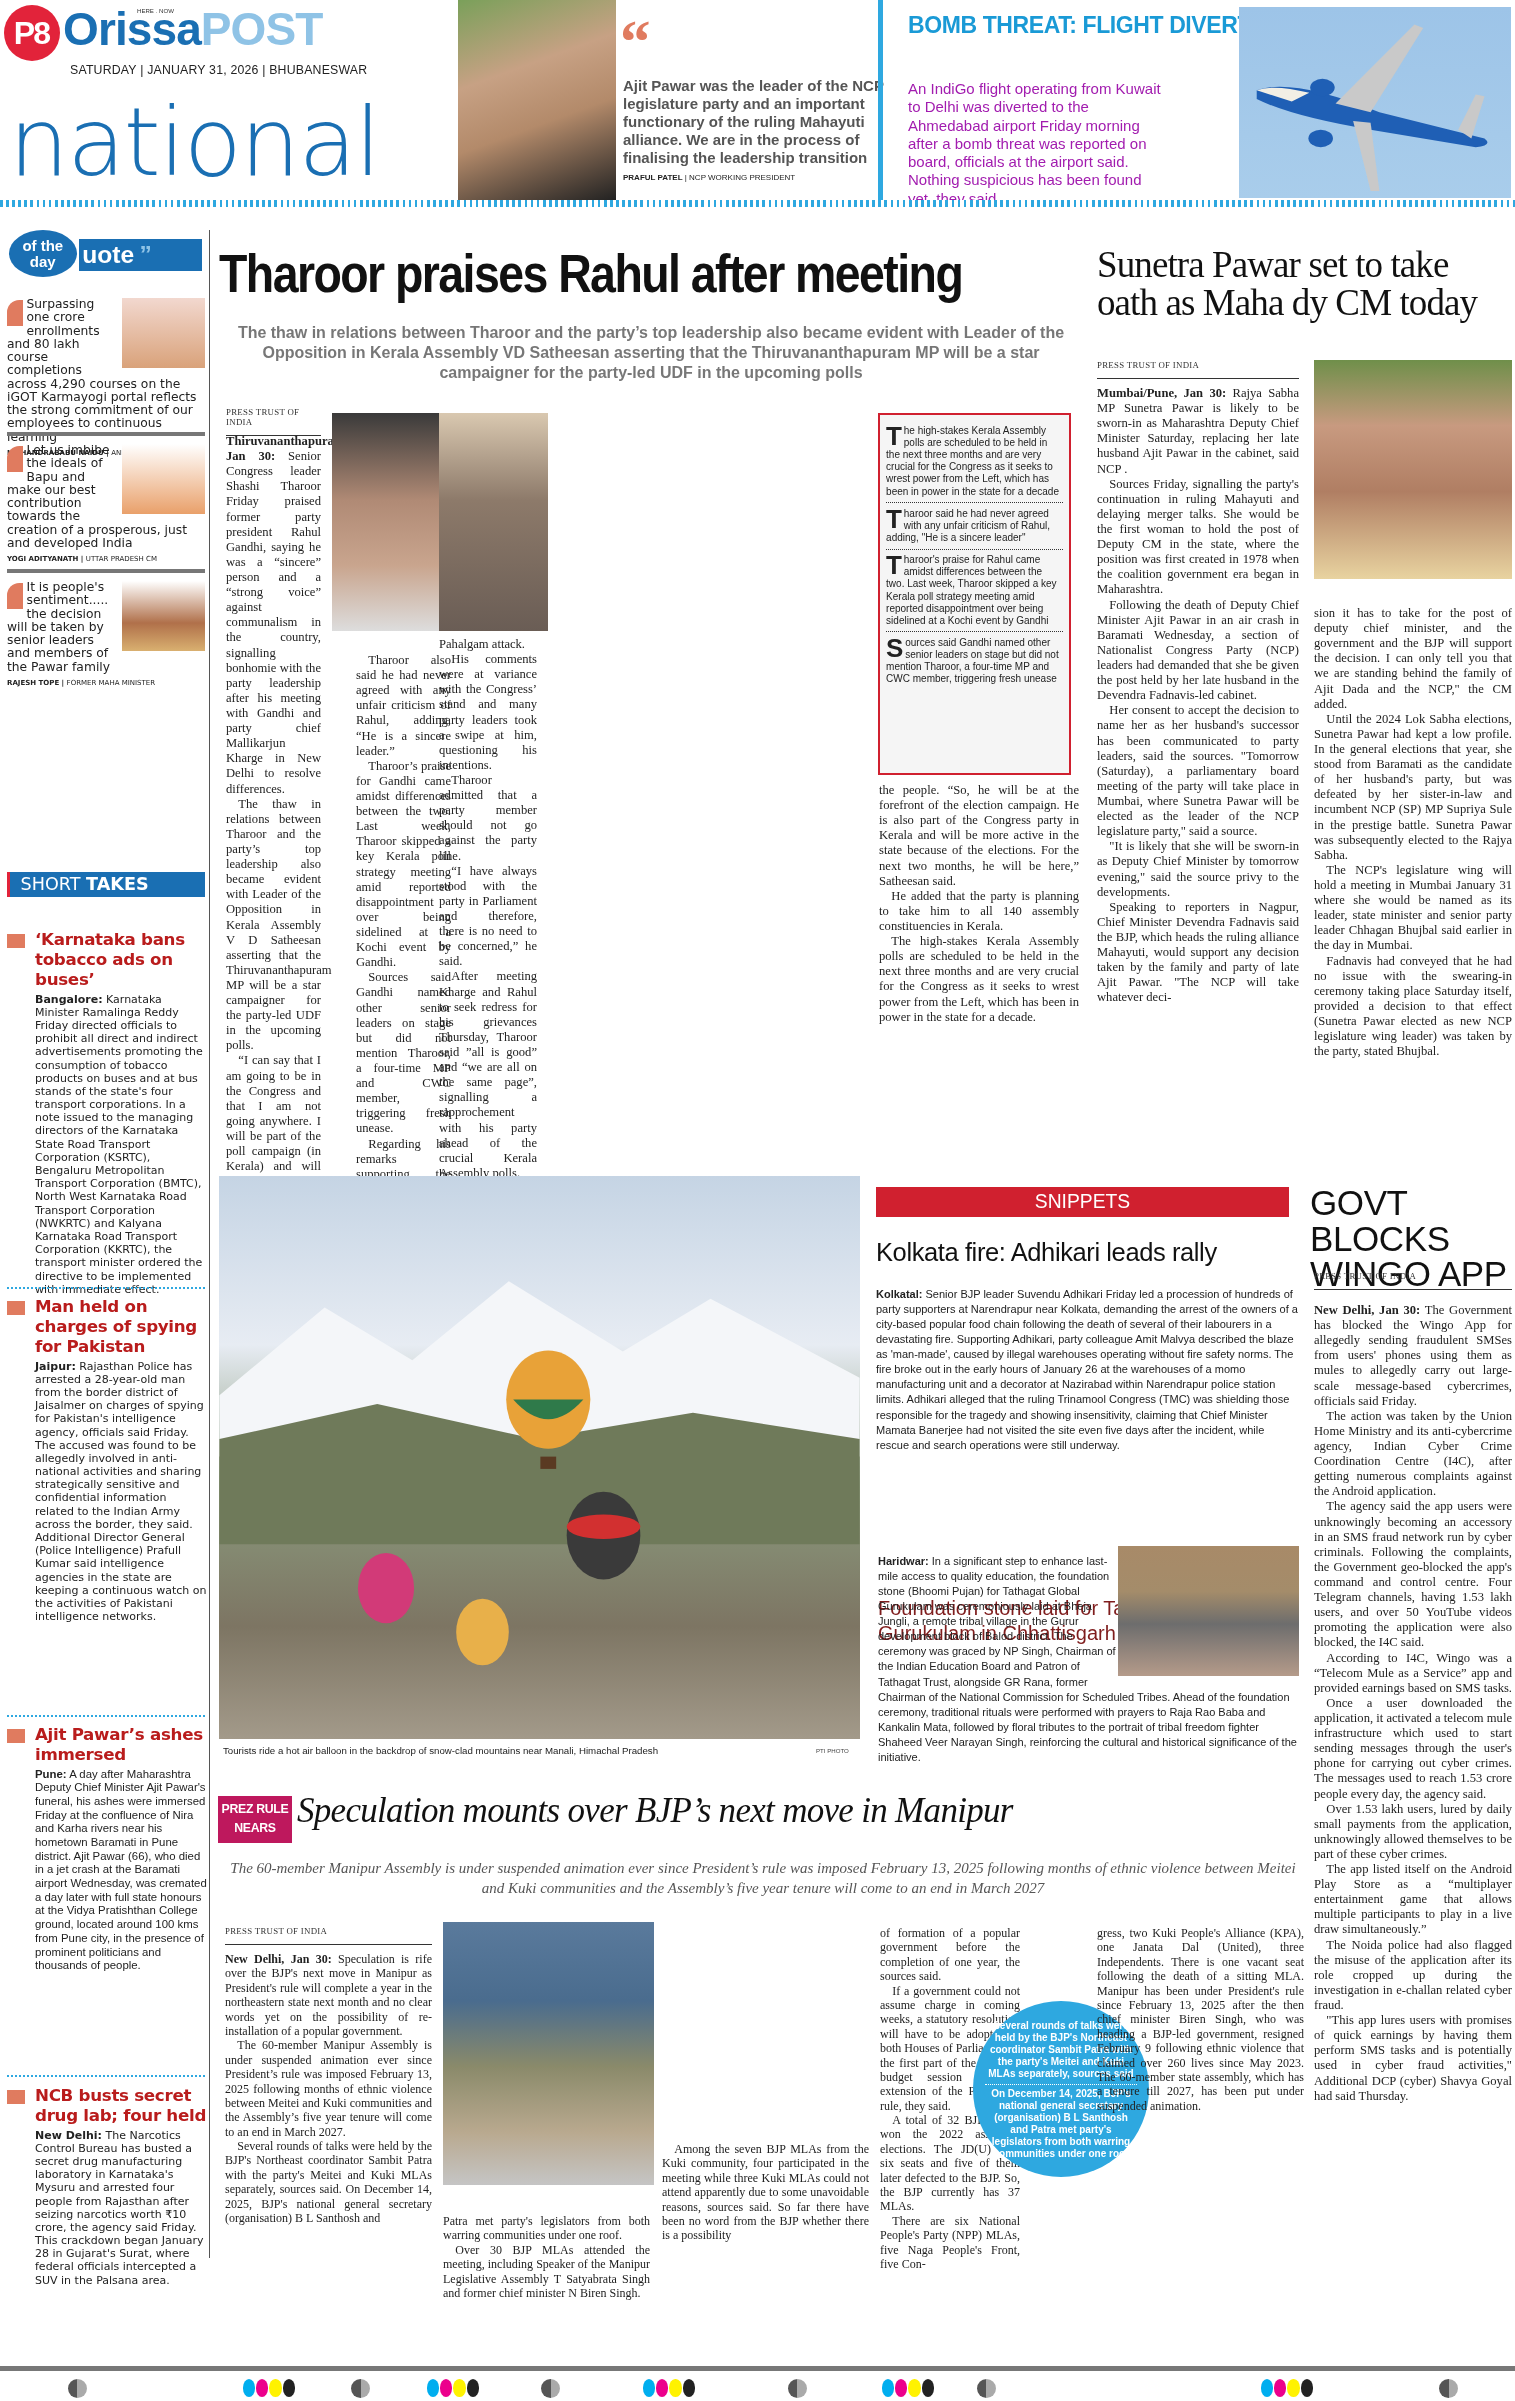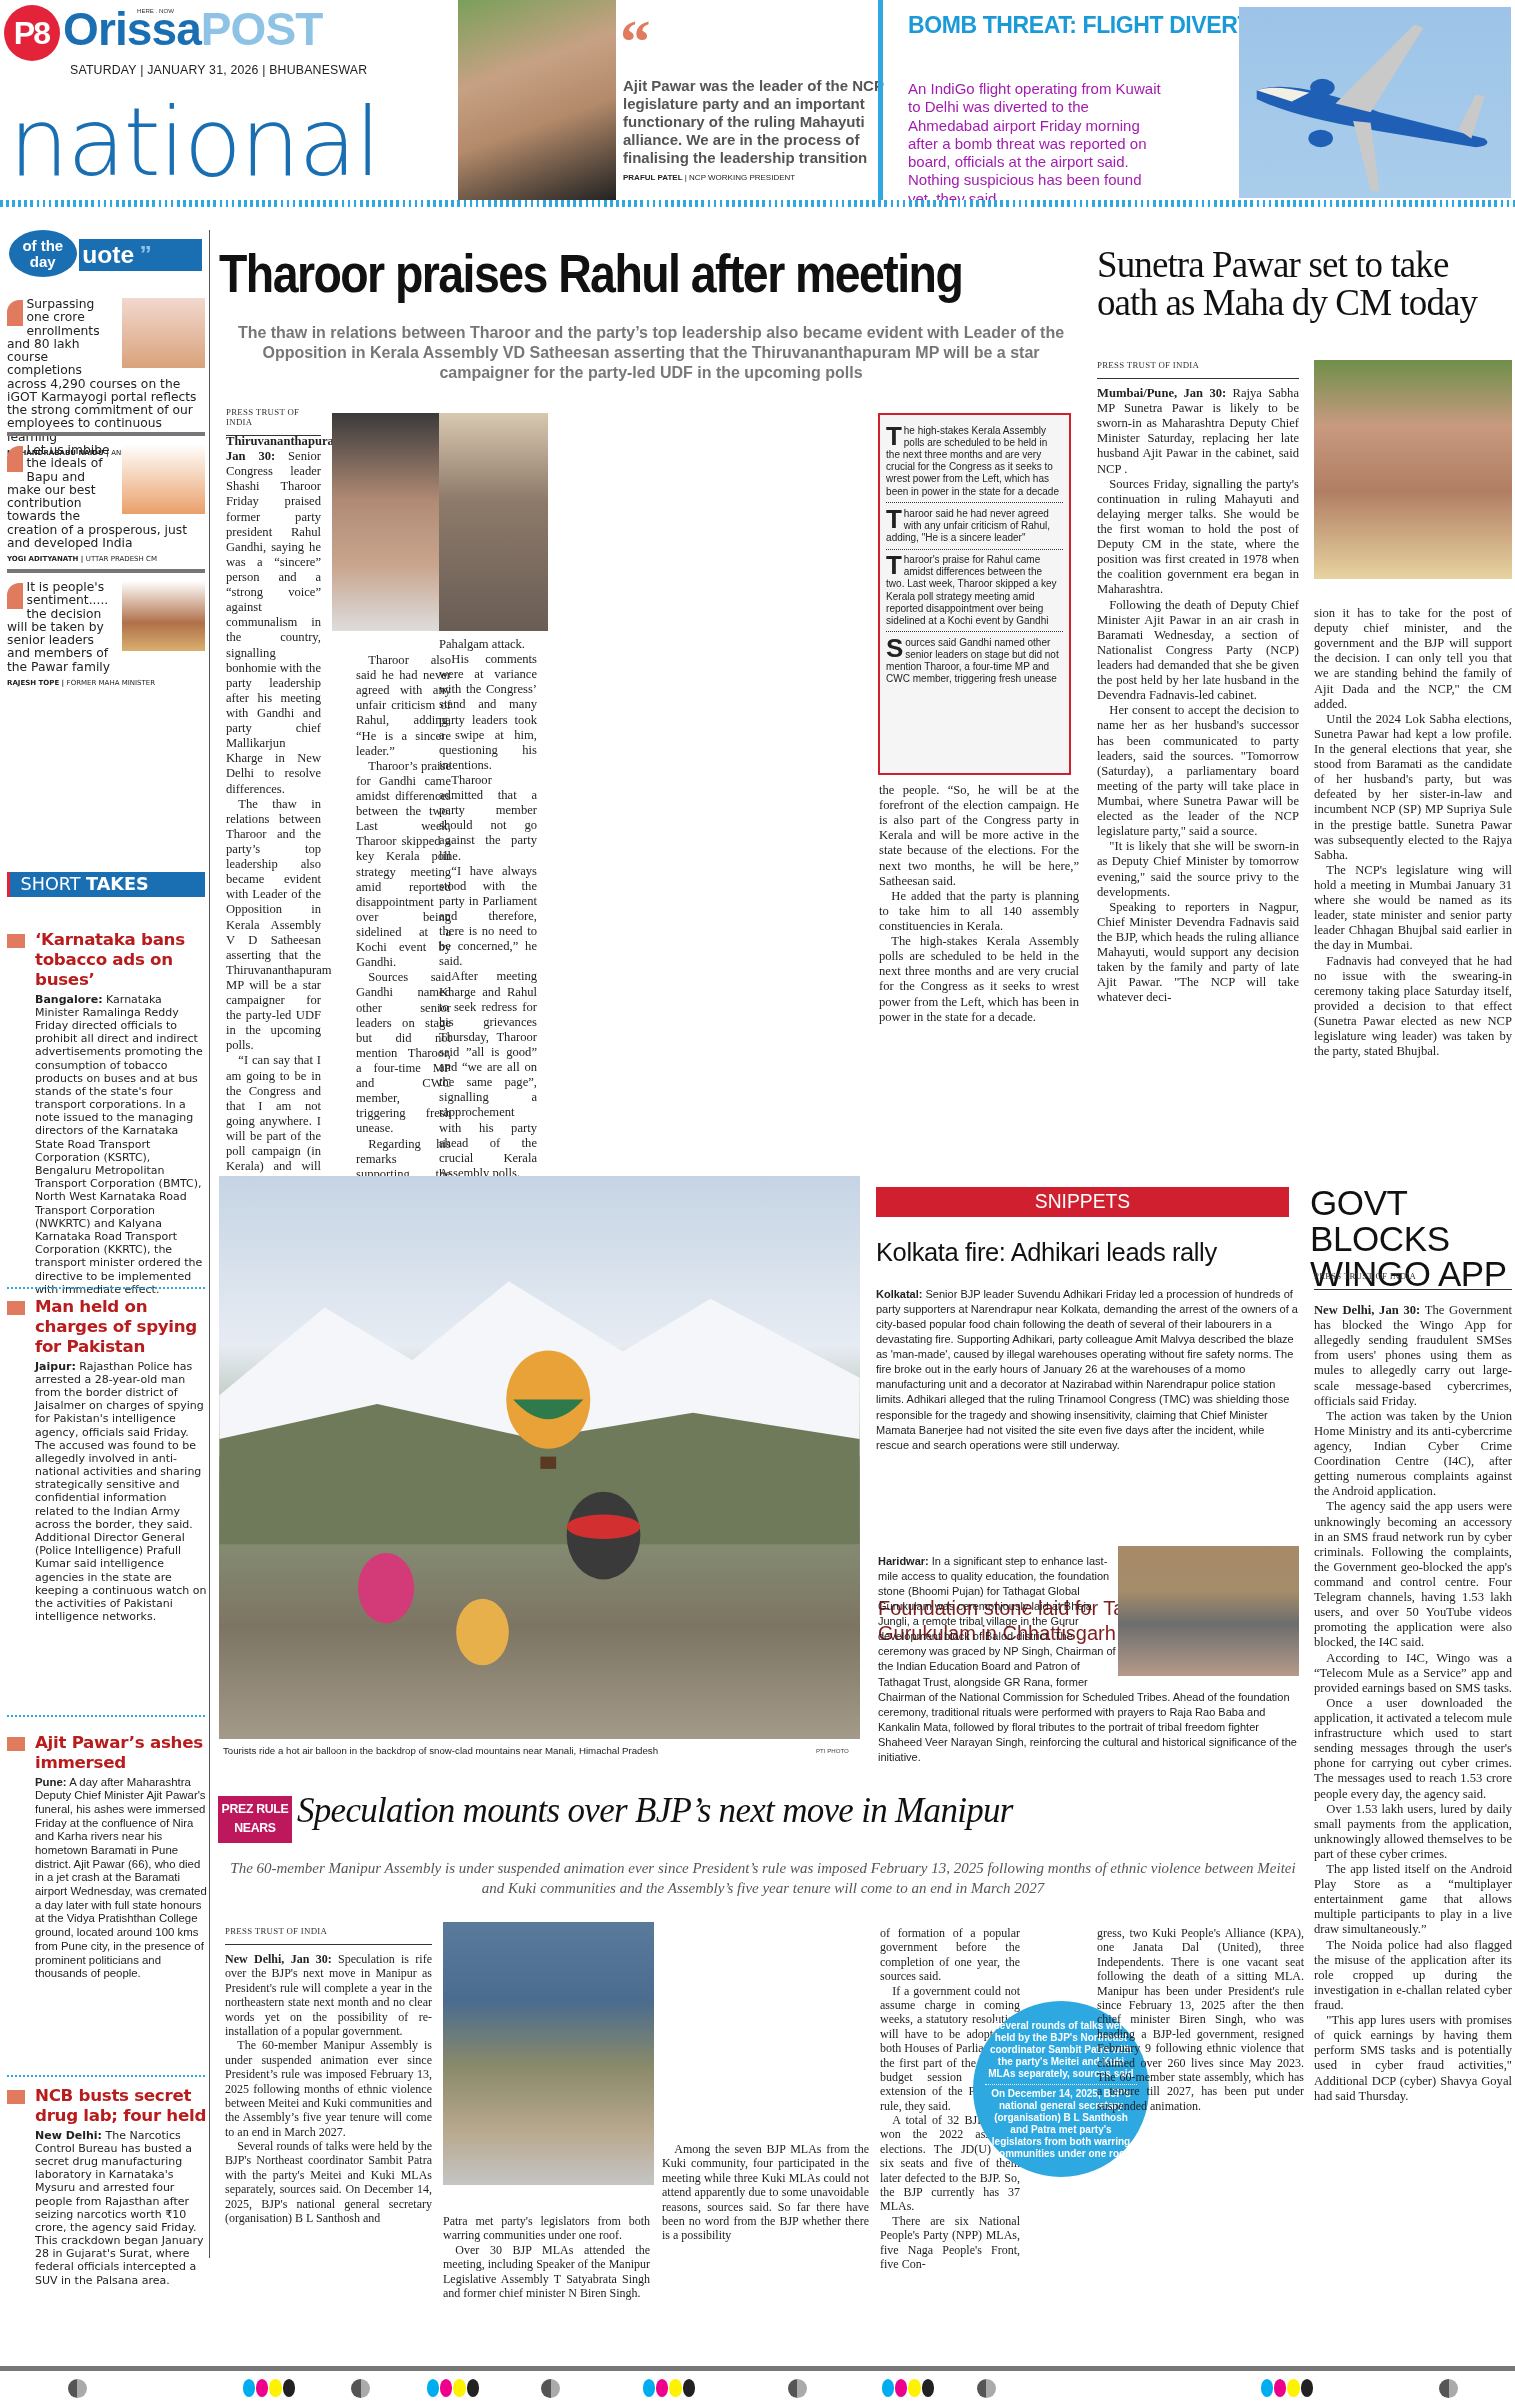--- a/index.html
+++ b/index.html
@@ -166,21 +166,21 @@
 </div>
 <div class="abs dotsep" style="top:1287px;"></div>
 
 <div class="abs st-item" style="top:1296px;">
   <span class="st-bullet"></span>
   <div class="st-head">Man held on charges of spying for Pakistan</div>
   <div class="st-body"><b>Jaipur:</b><span> Rajasthan Police has arrested a 28-year-old man from the border district of Jaisalmer on charges of spying for Pakistan's intelligence agency, officials said Friday. The accused was found to be allegedly involved in anti-national activities and sharing strategically sensitive and confidential information related to the Indian Army across the border, they said. Additional Director General (Police Intelligence) Prafull Kumar said intelligence agencies in the state are keeping a continuous watch on the activities of Pakistani intelligence networks.</span></div>
 </div>
 <div class="abs dotsep" style="top:1715px;"></div>
 
-<div class="abs st-item" style="top:1724px;margin-top:8px;">
+<div class="abs st-item" style="top:1724px;">
   <span class="st-bullet"></span>
   <div class="st-head">Ajit Pawar’s ashes immersed</div>
   <div class="st-body" style="font-family:'Liberation Sans',sans-serif;font-size:11.4px;"><b>Pune:</b><span> A day after Maharashtra Deputy Chief Minister Ajit Pawar's funeral, his ashes were immersed Friday at the confluence of Nira and Karha rivers near his hometown Baramati in Pune district. Ajit Pawar (66), who died in a jet crash at the Baramati airport Wednesday, was cremated a day later with full state honours at the Vidya Pratishthan College ground, located around 100 kms from Pune city, in the presence of prominent politicians and thousands of people.</span></div>
 </div>
 <div class="abs dotsep" style="top:2075px;"></div>
 
 <div class="abs st-item" style="top:2085px;">
   <span class="st-bullet"></span>
   <div class="st-head">NCB busts secret drug lab; four held</div>
   <div class="st-body"><b>New Delhi:</b><span> The Narcotics Control Bureau has busted a secret drug manufacturing laboratory in Karnataka's Mysuru and arrested four people from Rajasthan after seizing narcotics worth ₹10 crore, the agency said Friday. This crackdown began January 28 in Gujarat's Surat, where federal officials intercepted a SUV in the Palsana area.</span></div>

